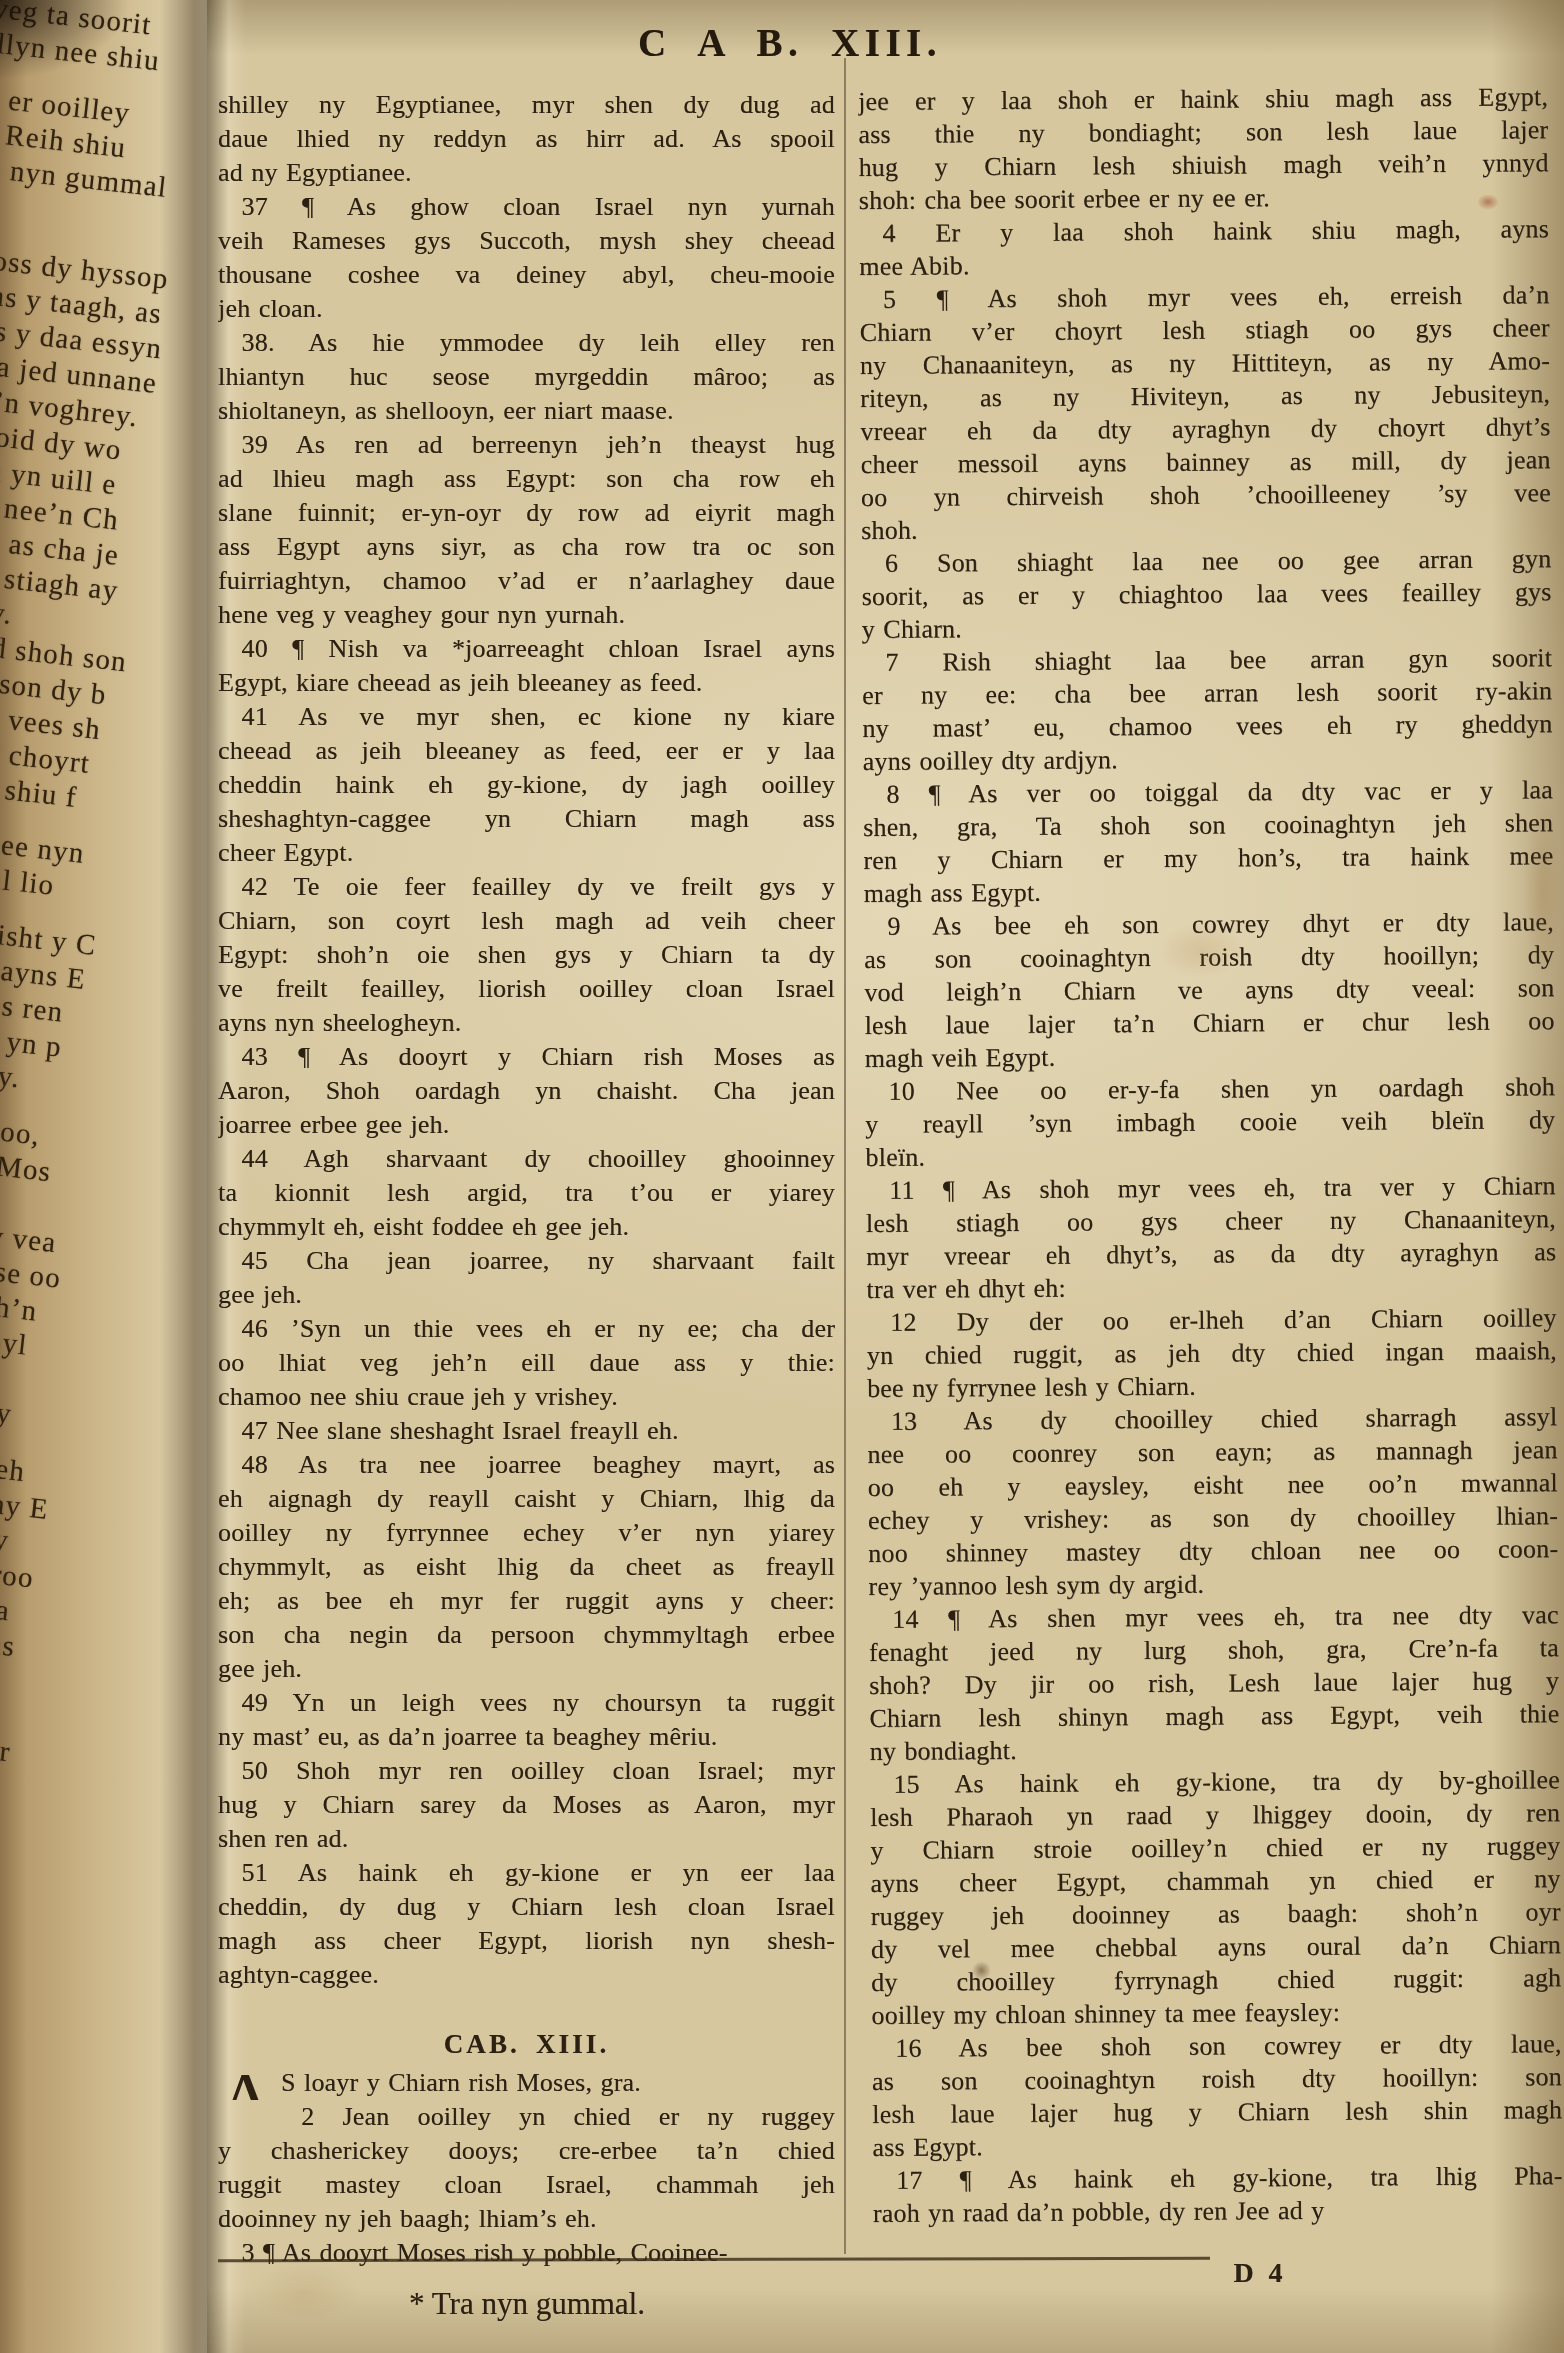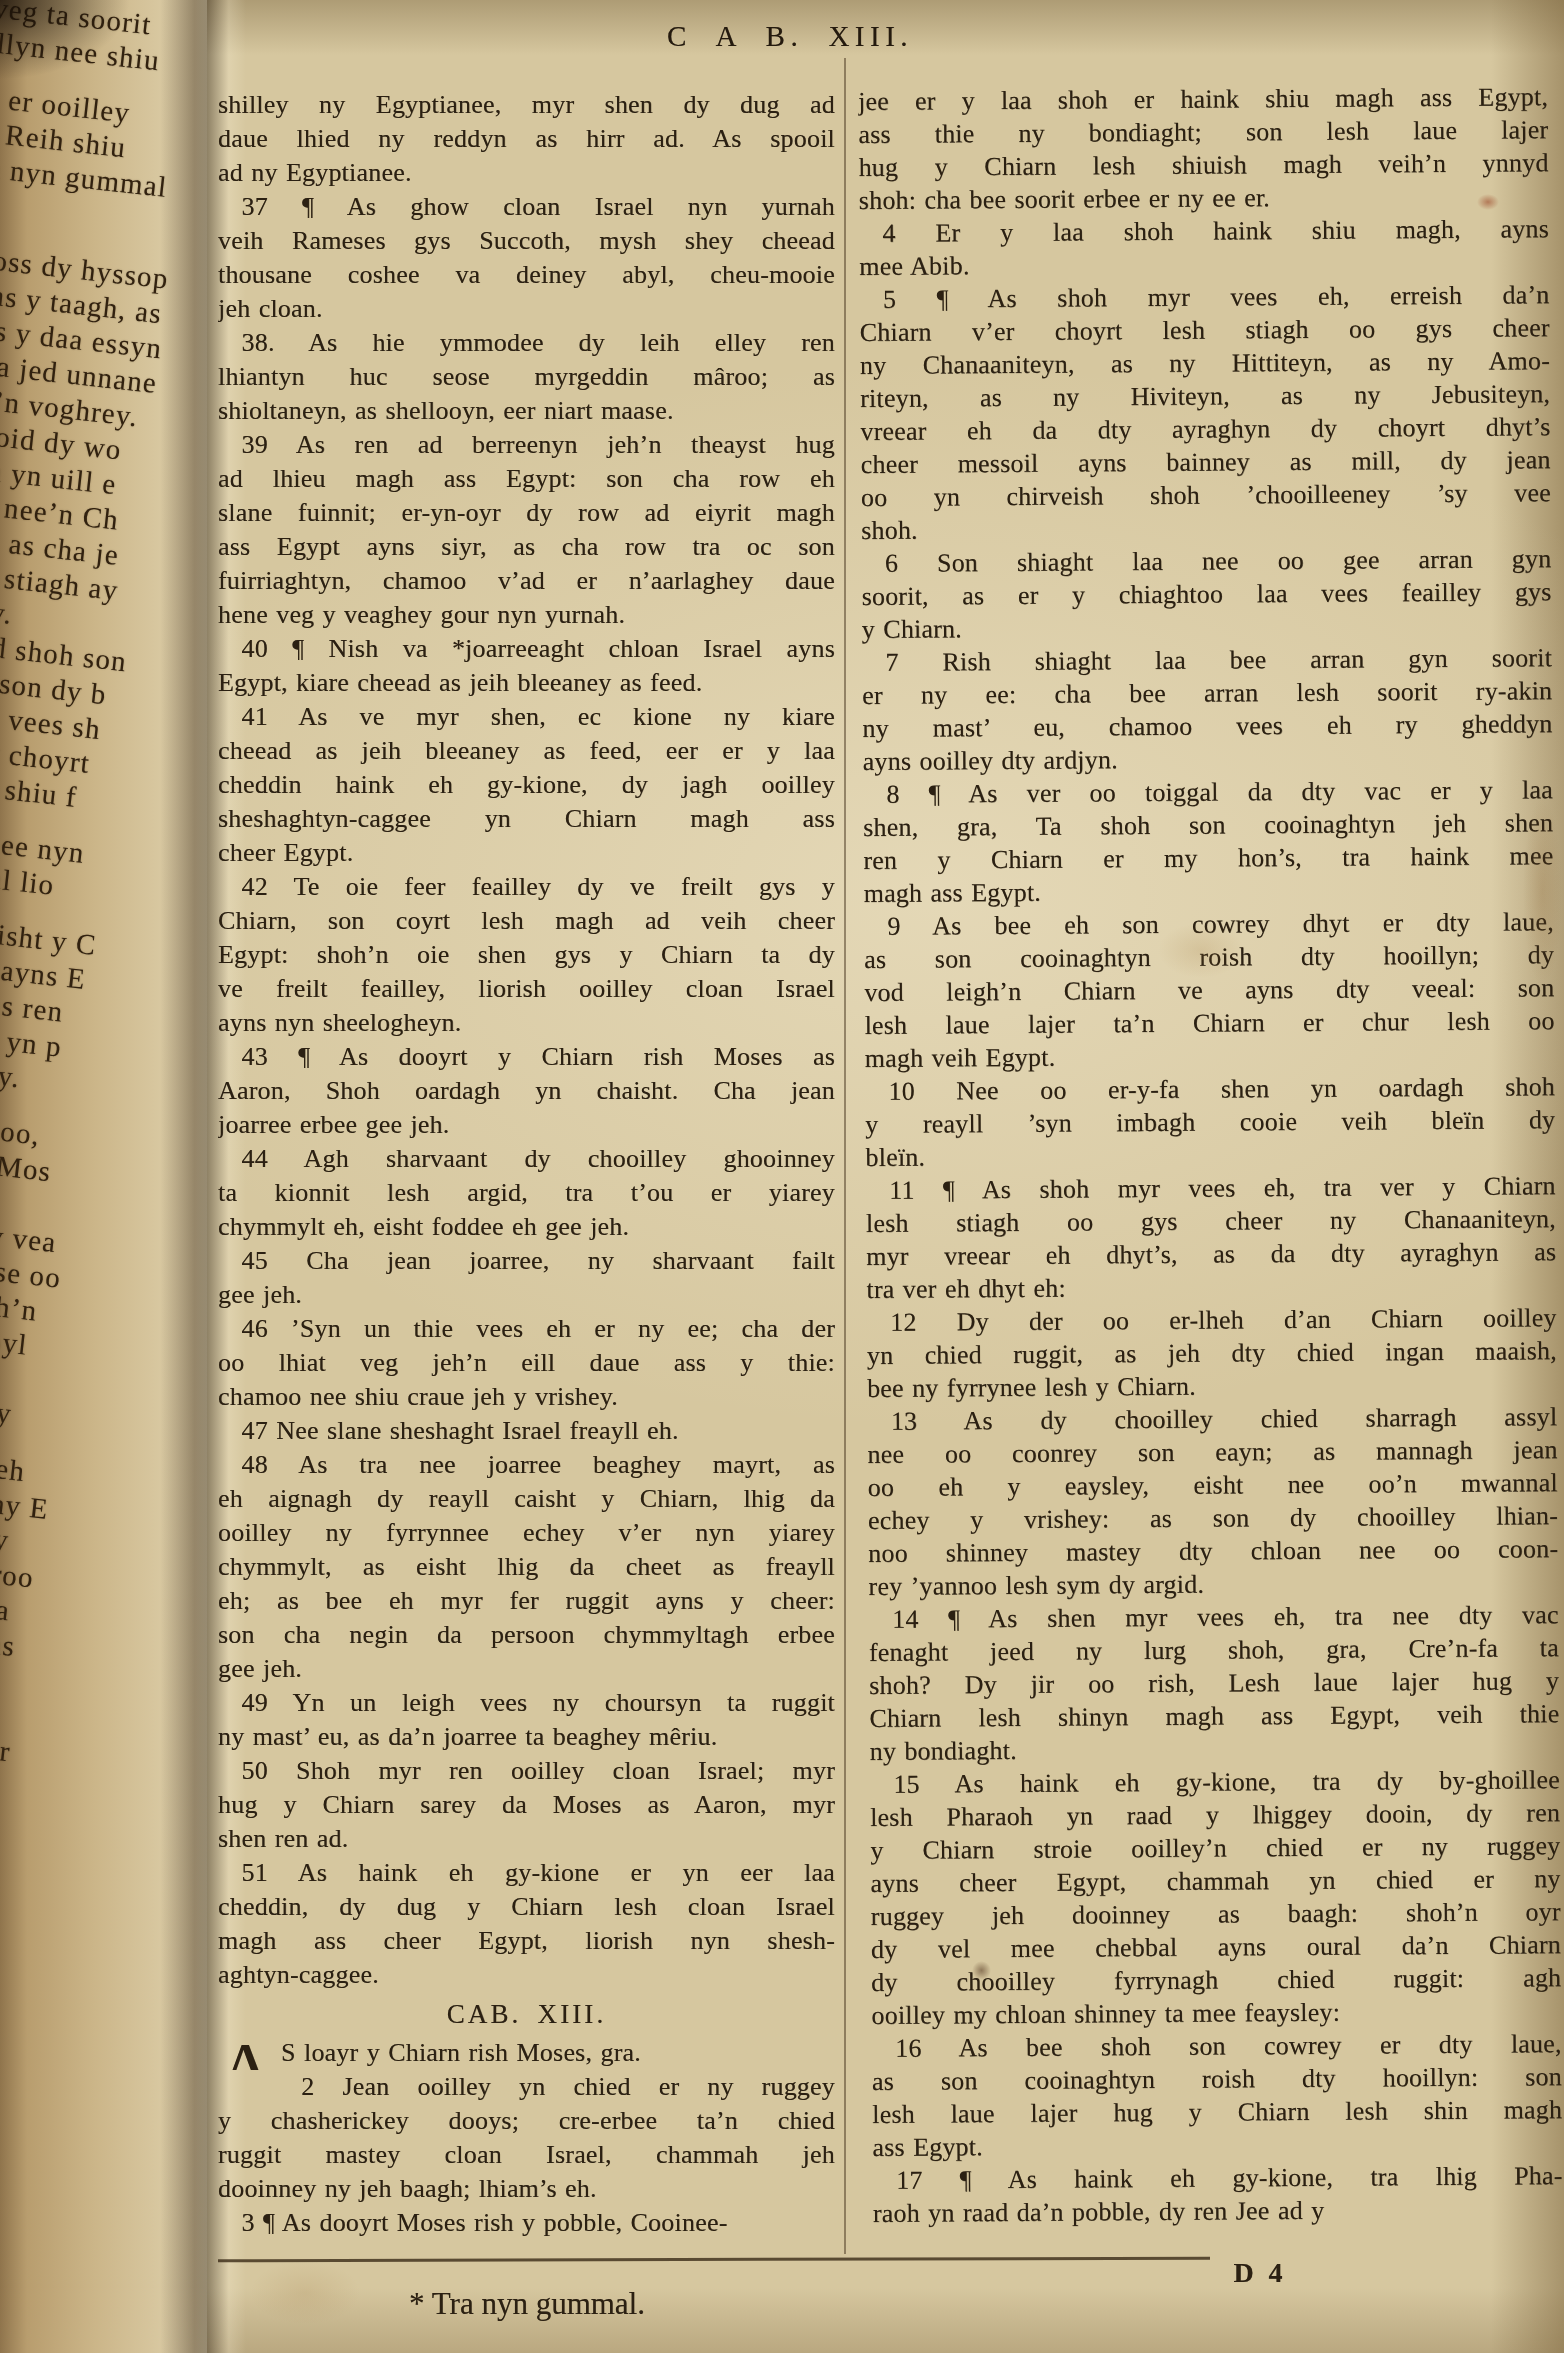--- a/index.html
+++ b/index.html
@@ -37,41 +37,41 @@
     background:linear-gradient(to right, rgba(60,42,22,0) 0%, rgba(60,42,22,.45) 40%,
                rgba(28,18,9,.38) 55%, rgba(255,248,225,.22) 80%, rgba(255,248,225,0) 100%);
   }
   .corner-tl {
     position:absolute; left:0; top:0; width:203px; height:117px; pointer-events:none;
     background:radial-gradient(180px 110px at 0 0, rgba(22,14,7,.78), rgba(22,14,7,0) 72%);
   }
   
   .header {
     position:absolute; top:20.3px; left:790px; transform:translateX(-50%);
-    font-size:29px; font-weight:normal; letter-spacing:5.5px; word-spacing:12.5px;
+    font-size:39px; font-weight:bold; letter-spacing:5.5px; word-spacing:12.5px;
     color:#241a0e; text-shadow:0.3px 0.3px 0.5px rgba(36,26,14,.5);
   }
   .colrule {
     position:absolute; left:844px; top:58px; width:1.6px; height:2196px;
     background:rgba(70,52,30,.50);
   }
   .col { position:absolute; text-shadow:0.3px 0.3px 0.4px rgba(36,26,14,.45); }
   .col-left  { left:218px;  top:88px; width:617px; font-size:26px; }
   .col-right { left:858px; top:85px; width:690px; font-size:26px; transform:rotate(-0.4deg); transform-origin:0 0; }
   .col .ln {
     overflow:hidden; text-align:justify; text-align-last:justify;
     letter-spacing:0.2px; word-spacing:1.6px;
   }
   .col-left  .ln { height:34px;   line-height:34px; }
   .col-right .ln { height:33px; line-height:33px; }
   .col .e { text-align-last:left; }
   .col .v { text-indent:23.5px; }
   .col .h {
-    text-align:right; text-align-last:center; font-weight:normal;
-    font-size:27px; letter-spacing:3.1px; word-spacing:6.3px;
+    text-align:right; text-align-last:center; font-weight:bold;
+    font-size:27px; letter-spacing:3.1px; word-spacing:6.3px;margin-top:30px;
   }
   .col-left .h { height:44px; line-height:44px; }
   .col .dc { position:relative; padding-left:63px; }
   .col .d2 { padding-left:63px; text-indent:20.3px; }
   .initial {
     position:absolute; left:0; top:-3.1px;
     font-size:77px; line-height:72px; letter-spacing:0;
   }
   .footrule {
     position:absolute; left:218px; top:2258px; width:992px; height:3.1px;

